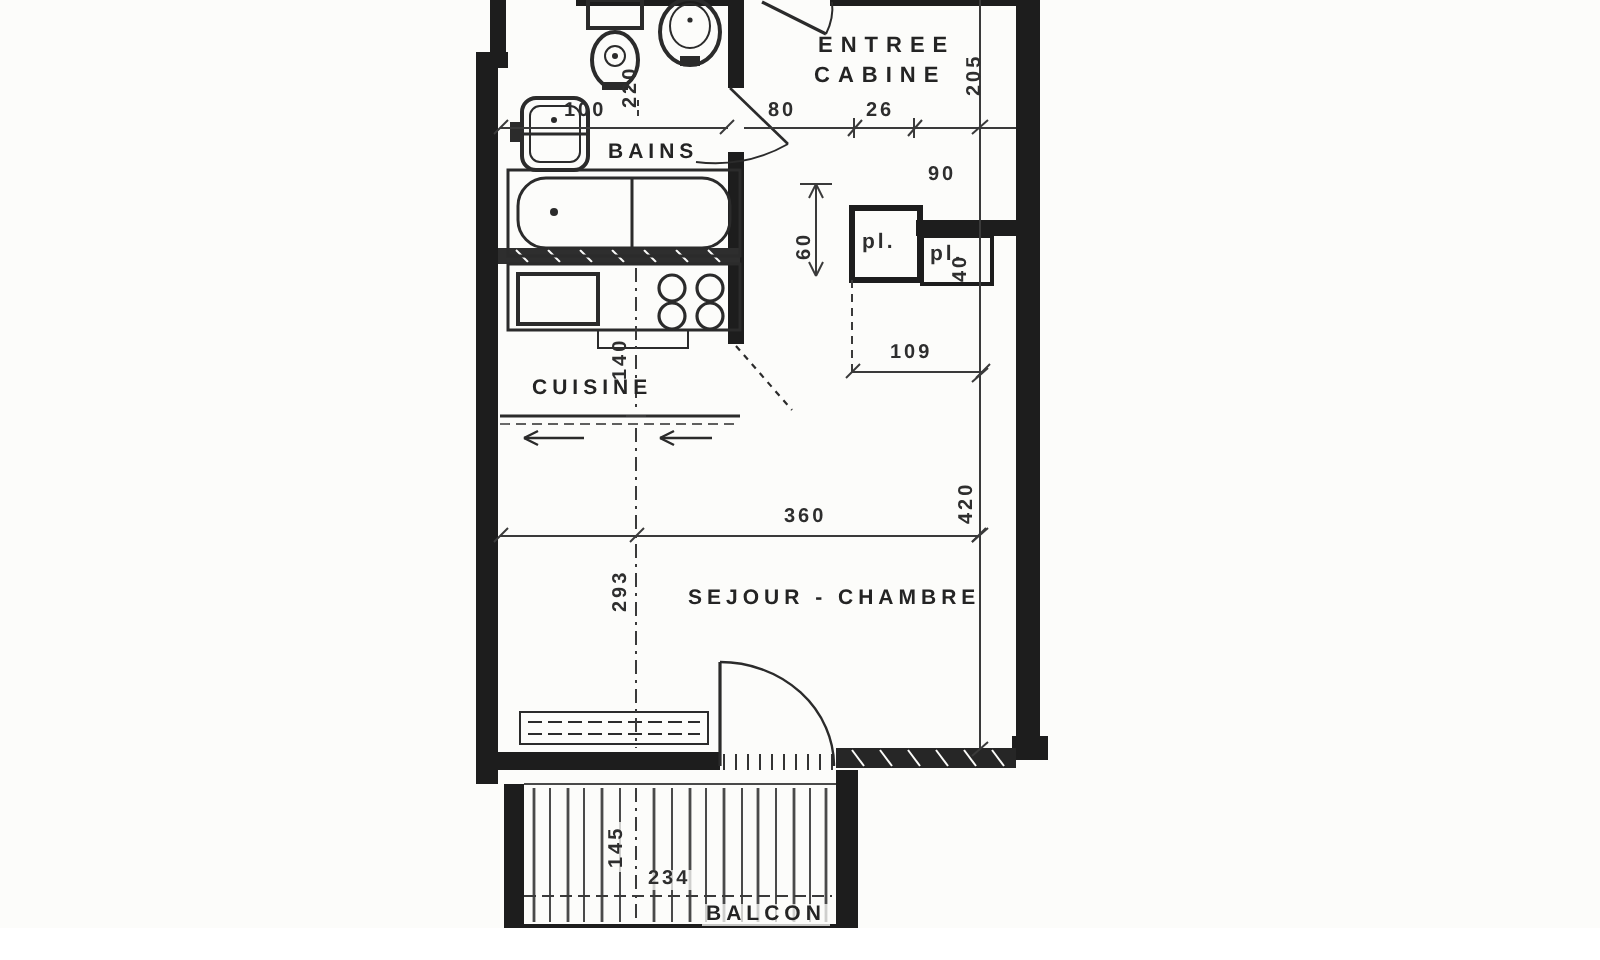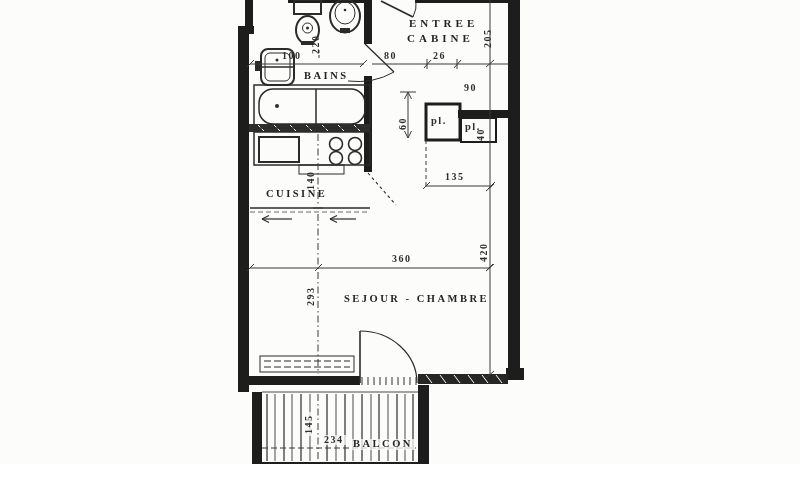--- a/index.html
+++ b/index.html
@@ -1,19 +1,19 @@
 <!DOCTYPE html>
 <html><head>
 <meta charset="utf-8">
 <style>
   html,body{margin:0;padding:0;}
   .page{
     position:relative;width:800px;height:464px;
     background:#fcfcfa;overflow:hidden;
-    font-family:Liberation Serif, serif;
+    font-family:Liberation Sans, sans-serif;
   }
   .lbl{
     position:absolute;color:#242424;font-weight:700;
     white-space:nowrap;line-height:1;user-select:none;
   }
   .room{font-size:11px;letter-spacing:4px;}
   .room.small{font-size:10.5px;letter-spacing:2.5px;}
   .dim{font-size:10px;letter-spacing:1.5px;font-weight:700;color:#2e2e2e;}
   .rot{transform:rotate(-90deg);transform-origin:left top;}
   .halo{background:rgba(252,252,250,.75);padding:0 2px;}
@@ -233,29 +233,29 @@
 
       <line x1="319" y1="50" x2="319" y2="60" stroke-dasharray="3,2"></line>
     </g>
   </svg>
 
   <div class="lbl room" style="left:409px;top:18px;">ENTREE</div>
   <div class="lbl room" style="left:407px;top:33px;">CABINE</div>
   <div class="lbl room small" style="left:294px;top:71px;margin-left:10px;">BAINS</div>
   <div class="lbl room small" style="left:266px;top:189px;">CUISINE</div>
   <div class="lbl room small" style="left:344px;top:294px;">SEJOUR - CHAMBRE</div>
-  <div class="lbl room small halo" style="left:351px;top:439px;">BALCON</div>
+  <div class="lbl room small halo" style="left:351px;top:452px;">BALCON</div>
   <div class="lbl dim" style="left:431px;top:116px;font-size:10.5px;">pl.</div>
   <div class="lbl dim" style="left:465px;top:122px;font-size:10.5px;">pl.</div>
 
   <div class="lbl dim" style="left:282px;top:51px;">100</div>
   <div class="lbl dim" style="left:384px;top:51px;">80</div>
   <div class="lbl dim" style="left:433px;top:51px;">26</div>
   <div class="lbl dim" style="left:464px;top:51px;margin-top:32px;">90</div>
-  <div class="lbl dim" style="left:445px;top:172px;">135</div>
+  <div class="lbl dim" style="left:445px;top:172px;">109</div>
   <div class="lbl dim" style="left:392px;top:254px;">360</div>
   <div class="lbl dim halo" style="left:322px;top:435px;">234</div>
 
   <div class="lbl dim rot" style="left:311px;top:54px;">220</div>
   <div class="lbl dim rot" style="left:483px;top:48px;">205</div>
   <div class="lbl dim rot" style="left:398px;top:130px;">60</div>
   <div class="lbl dim rot" style="left:476px;top:141px;">40</div>
   <div class="lbl dim rot" style="left:306px;top:190px;">140</div>
   <div class="lbl dim rot" style="left:306px;top:306px;">293</div>
   <div class="lbl dim rot" style="left:479px;top:262px;">420</div>

